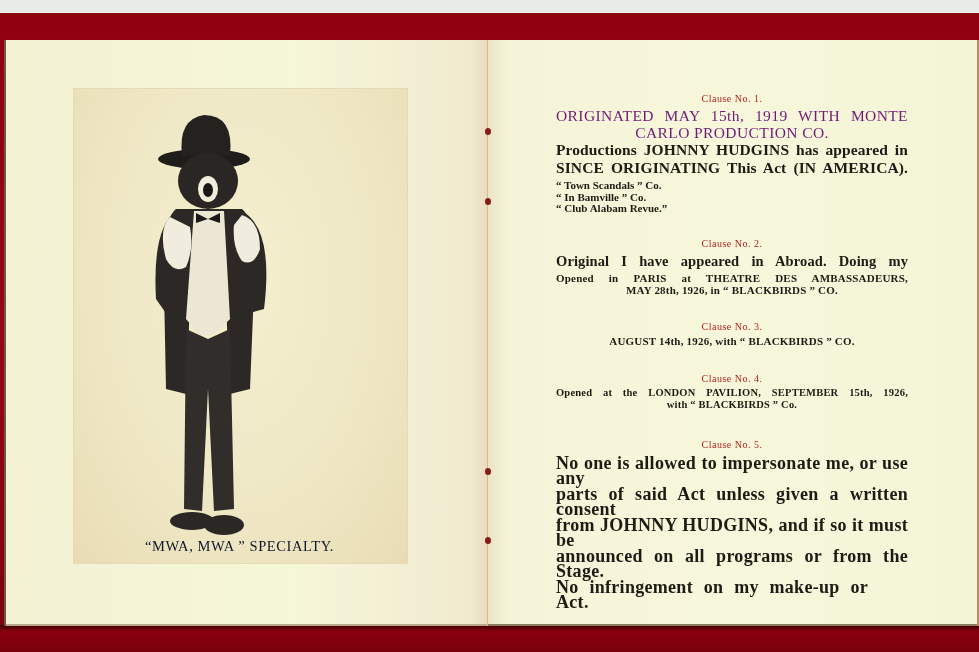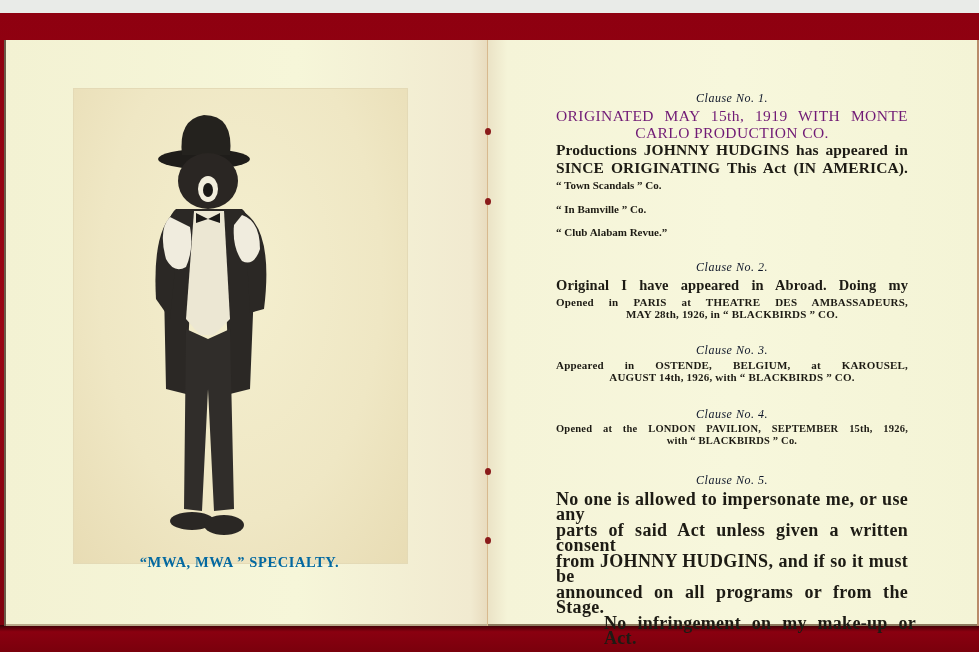--- a/index.html
+++ b/index.html
@@ -42,56 +42,56 @@
     }
 
     
     .photo {
       position: absolute; left: 73px; top: 88px; width: 333px; height: 474px;
       background: radial-gradient(ellipse at 50% 40%, #f4efcf 0%, #efe7c4 60%, #e8dcb4 100%);
       border: 1px solid #e4dab6;
     }
     .photo svg { position: absolute; left: 0; top: 0; }
     .caption {
-      position: absolute; left: 73px; top: 554px; width: 333px; text-align: center;
-      font-weight: bold; font-size: 14.5px; color: #0369a1; letter-spacing: 0.6px;
+      position: absolute; left: 73px; top: 538px; width: 333px; text-align: center;
+      font-weight: normal; font-size: 14.5px; color: #0f172a; letter-spacing: 0.6px;
     }
 
     
     .text-col {
       position: absolute; left: 556px; top: 90px; width: 352px;
       color: #1d1b14; text-align: center;
     }
     .clause-title {
-      font-style: italic; font-size: 12px; color: #0f172a; letter-spacing: 0.5px;
+      font-size: 10px; color: #b91c1c; letter-spacing: 0.5px;
       line-height: 17px;
     }
     .caps-light {
       font-size: 15.5px; letter-spacing: 0.4px; color: #701a75; line-height: 17px;
     }
     .bold-lg {
       font-weight: bold; font-size: 15.5px; line-height: 18px; letter-spacing: 0.1px;
     }
     .bold-sm {
       font-weight: bold; font-size: 11px; line-height: 12px; letter-spacing: 0.2px;
     }
     .justify { text-align: justify; text-align-last: justify; }
     .shows {
       display: flex; justify-content: space-between; margin-top: 3px;
       font-weight: bold; font-size: 11px; line-height: 11.5px; text-align: left;
     }
-    .shows .col { display: flex; flex-direction: column; gap: 12px; }
+    .shows .col { display: flex; flex-direction: column; }
     .shows .col.right { padding-right: 0; }
     .shows .indent { padding-left: 8px; }
     .gap1 { height: 18px; }
     .block5 {
       font-weight: bold; font-size: 18px; line-height: 15.5px; letter-spacing: 0.3px;
     }
     .block5 div { text-align: justify; text-align-last: justify; }
-    .block5 div.last { text-align-last: left; margin-left: 48px; }
+    .block5 div.last { text-align-last: left; }
   </style>
 </head>
 <body>
 
 <div class="cover"></div>
 <div class="cover-bottom-shadow"></div>
 
 <div class="page page-left"></div>
 <div class="page page-right"></div>
 <div class="spine-line"></div>
@@ -154,21 +154,20 @@
     <div class="clause-title">Clause No. 2.</div>
     <div class="bold-lg justify" style="font-size:14.5px">Original I have appeared in Abroad.  Doing my</div>
     <div class="bold-sm justify" style="margin-top:2px">Opened in PARIS at THEATRE DES AMBASSADEURS,</div>
     <div class="bold-sm">MAY 28th, 1926, in “ BLACKBIRDS ” CO.</div>
   </div>
 
   <div class="gap1" style="height:22px"></div>
 
   <div>
     <div class="clause-title">Clause No. 3.</div>
-    <div class="bold-sm justify">Appeared in OSTENDE, BELGIUM, at KAROUSEL,</div>
     <div class="bold-sm">AUGUST 14th, 1926, with “ BLACKBIRDS ” CO.</div>
   </div>
 
   <div class="gap1" style="height:23px"></div>
 
   <div>
     <div class="clause-title">Clause No. 4.</div>
     <div class="bold-sm justify" style="font-size:10.5px">Opened at the LONDON PAVILION, SEPTEMBER 15th, 1926,</div>
     <div class="bold-sm" style="font-size:10.5px">with “ BLACKBIRDS ” Co.</div>
   </div>

